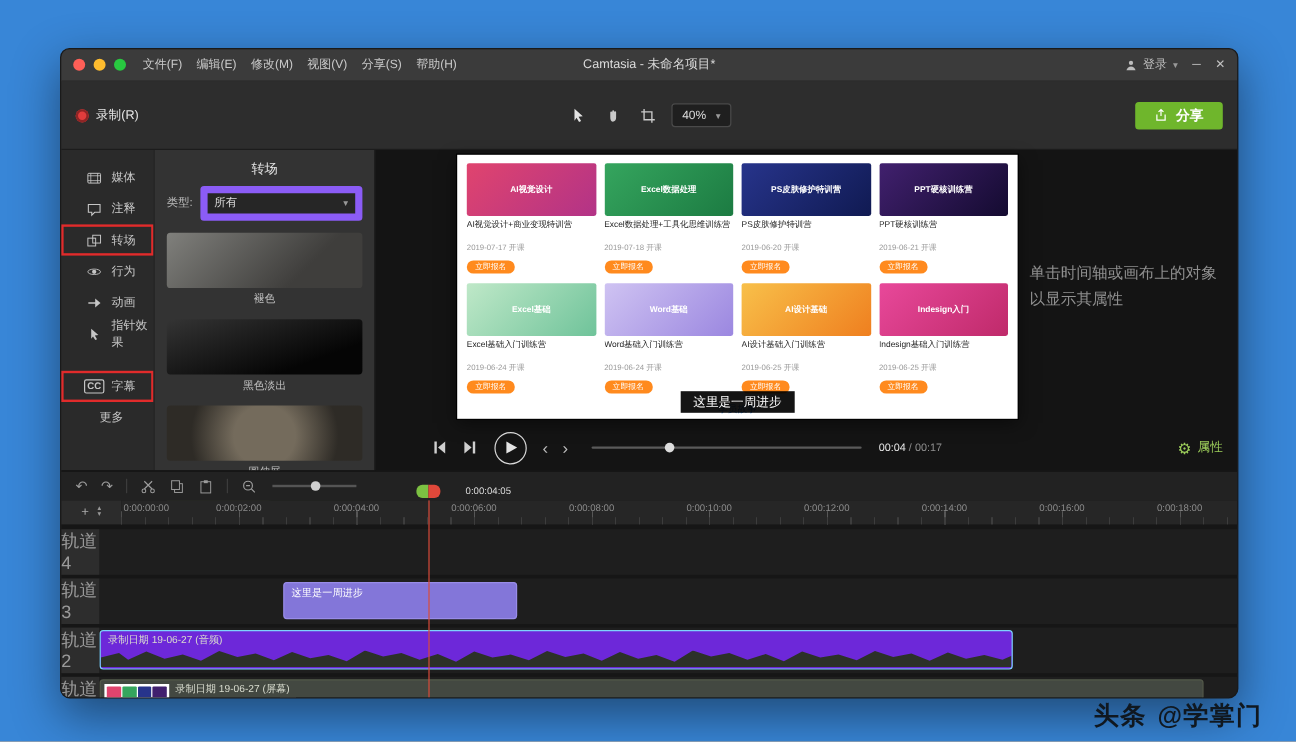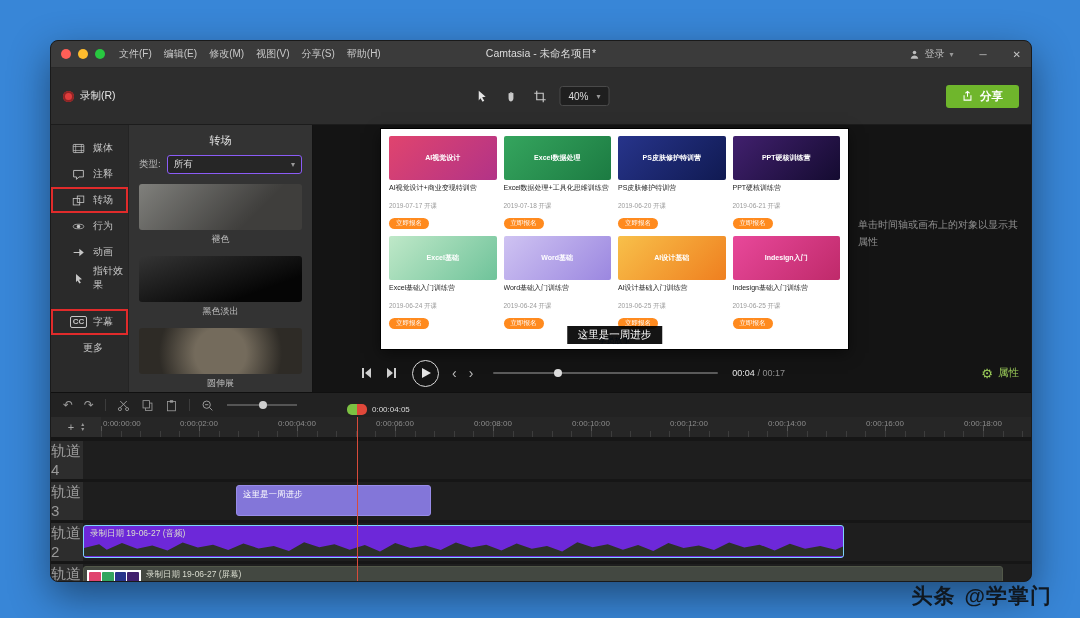--- a/index.html
+++ b/index.html
@@ -8,21 +8,21 @@
   .window{position:absolute;left:50px;top:40px;width:980px;height:540px;background:#232323;border-radius:8px;
           box-shadow:0 14px 40px rgba(0,0,0,.45);display:flex;flex-direction:column;overflow:hidden;border:1px solid #1a1a1a;}
   
   .titlebar{height:26px;background:#3b3b3b;display:flex;align-items:center;padding:0 10px;position:relative;flex:none;border-bottom:1px solid #2a2a2a;}
   .lights{display:flex;gap:7px;}
   .light{width:10px;height:10px;border-radius:50%;}
   .light.red{background:#ff5f57;} .light.yellow{background:#febc2e;} .light.green{background:#28c840;}
   .menubar{display:flex;gap:12px;margin-left:14px;font-size:10px;color:#c9c9c9;white-space:nowrap;}
   .menubar span{cursor:default;}
   .wintitle{position:absolute;left:50%;transform:translateX(-50%);font-size:10.5px;color:#dcdcdc;white-space:nowrap;}
-  .tb-right{margin-left:auto;display:flex;align-items:center;gap:26px;color:#bdbdbd;font-size:10px;}
+  .tb-right{margin-left:auto;display:flex;align-items:center;gap:12px;color:#bdbdbd;font-size:10px;}
   .login{display:flex;align-items:center;gap:5px;}
   .winbtn{font-size:10px;color:#c4c4c4;}
   
   .toolbar{height:32px;background:#2d2d2d;display:flex;align-items:center;padding:12px 12px;position:relative;flex:none;border-bottom:1px solid #1c1c1c;}
   .record{display:flex;align-items:center;gap:6px;font-size:10.5px;color:#e6e6e6;}
   .rec-dot{width:11px;height:11px;border-radius:50%;background:#e03c3c;box-shadow:inset 0 0 0 2px #8e2525;}
   .tools{position:absolute;left:50%;transform:translateX(-50%);display:flex;align-items:center;gap:11px;}
   .tool{width:18px;height:18px;display:flex;align-items:center;justify-content:center;}
   .zoomsel{display:flex;align-items:center;gap:8px;background:#1f1f1f;border:1px solid #4a4a4a;border-radius:3px;height:18px;padding:0 8px;font-size:10px;color:#ddd;}
   .caret{font-size:8px;color:#999;}
@@ -33,42 +33,42 @@
   .s-item{display:flex;align-items:center;gap:7px;height:26px;padding-left:20px;font-size:10px;color:#c6c6c6;}
   .s-item.noicon{padding-left:32px;}
   .s-item.annotated{outline:2px solid #e12b2b;outline-offset:-2px;}
   .s-item .ic{width:15px;display:flex;justify-content:center;flex:none;}
   .cc-badge{font-size:8px;line-height:10px;border:1px solid #c6c6c6;border-radius:2px;padding:0 2px;font-weight:bold;color:#c6c6c6;}
   .s-spacer{height:18px;}
   
   .panel{width:183px;background:#333;display:flex;flex-direction:column;border-left:1px solid #242424;border-right:1px solid #121212;flex:none;}
   .p-title{text-align:center;font-size:11px;color:#e2e2e2;padding:8px 0 7px;}
   .p-filter{margin:0 10px 10px;display:flex;align-items:center;gap:6px;font-size:9.5px;color:#bbb;}
-  .p-select{flex:1;display:flex;justify-content:space-between;align-items:center;background:#262626;border:1px solid #8b5cf6;border-radius:3px;height:17px;padding:0 6px;color:#ddd;}
+  .p-select{flex:1;display:flex;justify-content:space-between;align-items:center;background:#262626;border:6px solid #8b5cf6;border-radius:3px;height:17px;padding:0 6px;color:#ddd;}
   .p-grid{display:grid;grid-template-columns:1fr;gap:10px 10px;padding:0 10px;}
   .thumb{height:46px;border-radius:3px;}
   .thumb.t1{background:linear-gradient(135deg,#80807c,#3f3e3c 70%);}
   .thumb.t2{background:linear-gradient(160deg,#343434,#050505 75%);}
   .thumb.t3{background:radial-gradient(circle at 50% 55%,#746b5c 0 30%,#2e2b26 72%);}
   .thumb.t4{background:linear-gradient(105deg,#51603f 49%,#222b1a 51%);}
   .thumb.t5{background:linear-gradient(135deg,#63503a,#2c241a 80%);}
   .thumb.t6{background:linear-gradient(120deg,#57524b 58%,#938d84 58% 65%,#1f1d1a 65%);}
   .t-label{text-align:center;font-size:9px;color:#c0c0c0;margin-top:3px;}
   
   .preview{flex:1;background:#141414;position:relative;}
   .canvas{position:absolute;left:68px;top:4px;width:467px;height:220px;background:#fff;box-shadow:0 0 0 1px #000,0 4px 14px rgba(0,0,0,.5);}
   .cards{display:grid;grid-template-columns:repeat(4,1fr);gap:7px 7px;padding:7px 8px 0;}
   .card .bn{height:40px;border-radius:2px;background:linear-gradient(135deg,var(--c1),var(--c2));color:#fff;font-size:7px;font-weight:bold;
             display:flex;align-items:center;justify-content:center;text-align:center;padding:2px;overflow:hidden;}
   .card .ct{font-size:7px;color:#222;line-height:1.3;margin-top:3px;height:18px;overflow:hidden;}
   .card .cd{font-size:6.5px;color:#9a9a9a;margin-top:1px;}
   .card .cta{display:inline-block;background:#ff8a1e;color:#fff;font-size:6.5px;padding:1px 7px;border-radius:7px;margin-top:3px;}
   .story{text-align:center;font-size:8px;color:#2f7fd8;margin-top:6px;}
   .caption{position:absolute;left:50%;transform:translateX(-50%);bottom:5px;background:rgba(0,0,0,.92);color:#fff;font-size:10.5px;padding:2px 11px;white-space:nowrap;}
-  .hint{position:absolute;left:545px;top:92px;width:168px;font-size:10px;color:#8f8f8f;line-height:1.65;}
+  .hint{position:absolute;left:545px;top:92px;width:168px;font-size:13px;color:#8f8f8f;line-height:1.65;}
   .transport{position:absolute;left:0;right:0;bottom:4px;height:30px;display:flex;align-items:center;padding:0 12px 0 40px;color:#c5c5c5;}
   .tbtn{padding:0 6px;display:flex;align-items:center;}
   .play{width:25px;height:25px;border:1.5px solid #d8d8d8;border-radius:50%;display:flex;align-items:center;justify-content:center;margin:0 7px;flex:none;}
   .play .tri{width:0;height:0;border-left:9px solid #e4e4e4;border-top:5.5px solid transparent;border-bottom:5.5px solid transparent;margin-left:2px;}
   .chev{font-size:14px;color:#bdbdbd;padding:0 6px;line-height:1;}
   .pslider{width:225px;height:2px;background:#5a5a5a;border-radius:1px;position:relative;margin-left:14px;flex:none;}
   .pslider .knob{position:absolute;left:27%;top:-3px;width:8px;height:8px;border-radius:50%;background:#dcdcdc;}
   .ptime{margin-left:14px;font-size:9px;color:#8f8f8f;white-space:nowrap;}
   .ptime .cur{color:#e6e6e6;}
   .props{margin-left:auto;display:flex;align-items:center;gap:5px;color:#9ccd5a;font-size:10.5px;}
@@ -105,21 +105,21 @@
   .mini{position:absolute;left:3px;top:3px;width:54px;height:27px;background:#fff;display:grid;grid-template-columns:repeat(4,1fr);grid-template-rows:repeat(2,1fr);gap:1px;padding:2px;box-sizing:border-box;z-index:3;}
   .mini div{border-radius:1px;}
   .mini div:nth-child(1){background:#e0446e;}.mini div:nth-child(2){background:#35a55e;}
   .mini div:nth-child(3){background:#27348b;}.mini div:nth-child(4){background:#41206e;}
   .mini div:nth-child(5){background:#8fd4ae;}.mini div:nth-child(6){background:#b3a2ec;}
   .mini div:nth-child(7){background:#f5a623;}.mini div:nth-child(8){background:#e8489a;}
   .playhead{position:absolute;left:306px;top:0;bottom:4px;width:1px;background:#d84b3a;z-index:6;}
   .ph-head{position:absolute;top:-13px;left:-10px;display:flex;align-items:center;}
   .ph-in{width:10px;height:11px;background:#7cc142;border-radius:5px 0 0 5px;}
   .ph-out{width:10px;height:11px;background:#e0483a;border-radius:0 5px 5px 0;}
-  .ph-time{margin-left:5px;font-size:8px;color:#dcdcdc;white-space:nowrap;}
+  .ph-time{margin-left:21px;font-size:8px;color:#dcdcdc;white-space:nowrap;}
   
   .watermark{position:absolute;right:28px;bottom:8px;font-size:21px;font-weight:bold;color:#101820;display:flex;gap:9px;letter-spacing:1px;}
   svg{display:block;}
 </style>
 </head>
 <body>
 
 <div class="stage">
   <div class="window">
 

